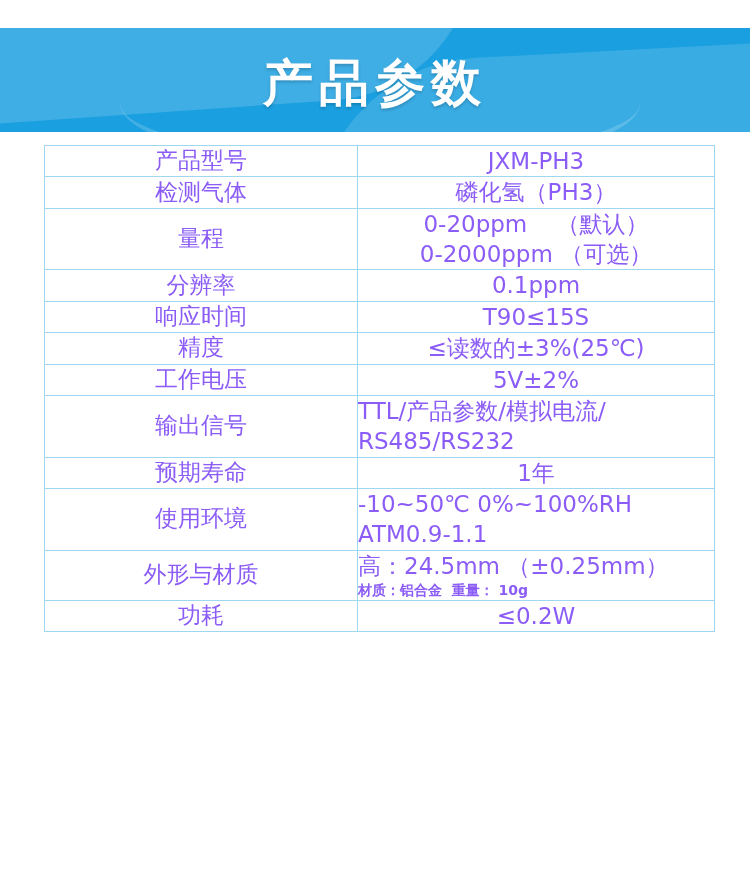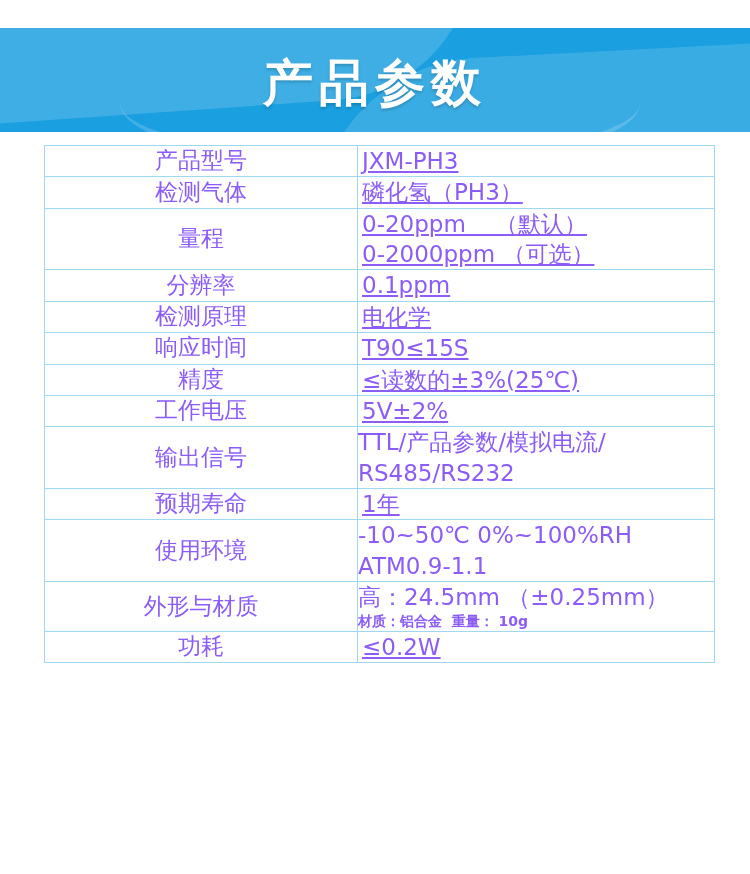--- a/index.html
+++ b/index.html
@@ -102,23 +102,23 @@
     font-family: "DejaVu Sans", "Liberation Sans", sans-serif;
   }
   td.value {
     width: 348px;
     font-size: 23px;
     padding: 7px 12px;
     line-height: 1.32;
     font-family: "DejaVu Sans", "Liberation Sans", sans-serif;
   }
   td.value.center {
+    text-align: center;
     padding-left: 4px;
     padding-right: 4px;
-    text-decoration: underline;
   }
   td.value.left {
     text-align: left;
   }
   .v-line {
     display: block;
     white-space: pre;
   }
   .small {
     font-size: 14px;
@@ -175,26 +175,20 @@
           </td>
         </tr>
 
         <tr>
           <td class="label">分辨率</td>
           <td class="value center">
             <span class="v-line">0.1ppm</span>
           </td>
         </tr>
 
-        <tr>
-          <td class="label">检测原理</td>
-          <td class="value center">
-            <span class="v-line">电化学</span>
-          </td>
-        </tr>
 
         <tr>
           <td class="label">响应时间</td>
           <td class="value center">
             <span class="v-line">T90≤15S</span>
           </td>
         </tr>
 
         <tr>
           <td class="label">精度</td>

